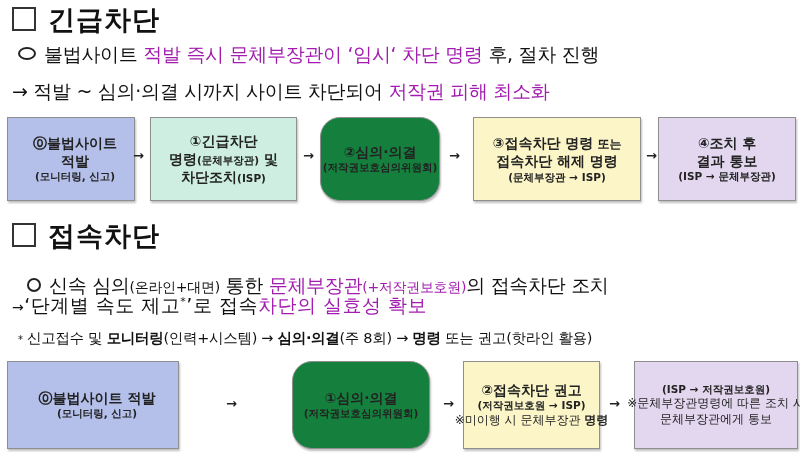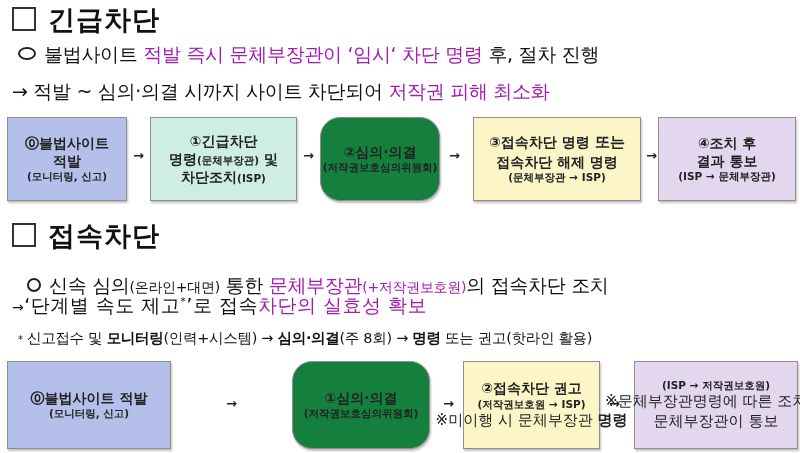--- a/index.html
+++ b/index.html
@@ -15,23 +15,23 @@
   .b { font-weight: bold; }
   .small { font-size: 14px; }
   .note { font-size: 14.5px; white-space: nowrap; letter-spacing: -0.3px; }
   .box {
     position: absolute; border: 1.5px solid #8f8f8f; box-shadow: 1px 2px 2px rgba(0,0,0,0.25);
     display: flex; flex-direction: column; align-items: center; justify-content: center; text-align: center;
     font-weight: bold; color: #222; line-height: 1.3;
   }
   .box .t { font-size: 14px; white-space: nowrap; }
   .box .s { font-size: 10.5px; white-space: nowrap; }
-  .box .xs { font-size: 15px; font-weight: normal; white-space: nowrap; }
+  .box .xs { font-size: 12px; font-weight: normal; white-space: nowrap; }
   .arrow { position: absolute; font-size: 13px; font-weight: bold; color: #222; }
-  .c-blue { background: #b4c0ea; }
+  .c-blue { background: #b4c0ea; padding-left: 8px; }
   .c-green { background: #cdeee0; }
   .c-peach { background: #15803d; border-radius: 20px; }
   .c-yellow { background: #fbf5c8; }
   .c-purple { background: #e3d7ef; }
 </style>
 </head>
 <body>
 
 <div class="abs h1" style="left:12px; top:2px;">
   <span class="sq"></span><span>긴급차단</span>
@@ -109,14 +109,14 @@
 <div class="box c-yellow" style="left:463px; top:361px; width:135px; height:86px;">
   <div class="t">②접속차단 권고</div>
   <div class="s">(저작권보호원 → ISP)</div>
   <div class="xs"><span>※미이행 시 문체부장관 </span><span style="font-weight:bold;">명령</span></div>
 </div>
 <div class="arrow" style="left:609px; top:396px;">→</div>
 
 <div class="box c-purple" style="left:634px; top:361px; width:162px; height:86px;">
   <div class="s">(ISP → 저작권보호원)</div>
   <div class="xs">※문체부장관명령에 따른 조치 시</div>
-  <div class="xs">문체부장관이 통보</div>
+  <div class="xs">문체부장관에게 통보</div>
 </div>
 
 </body></html>

